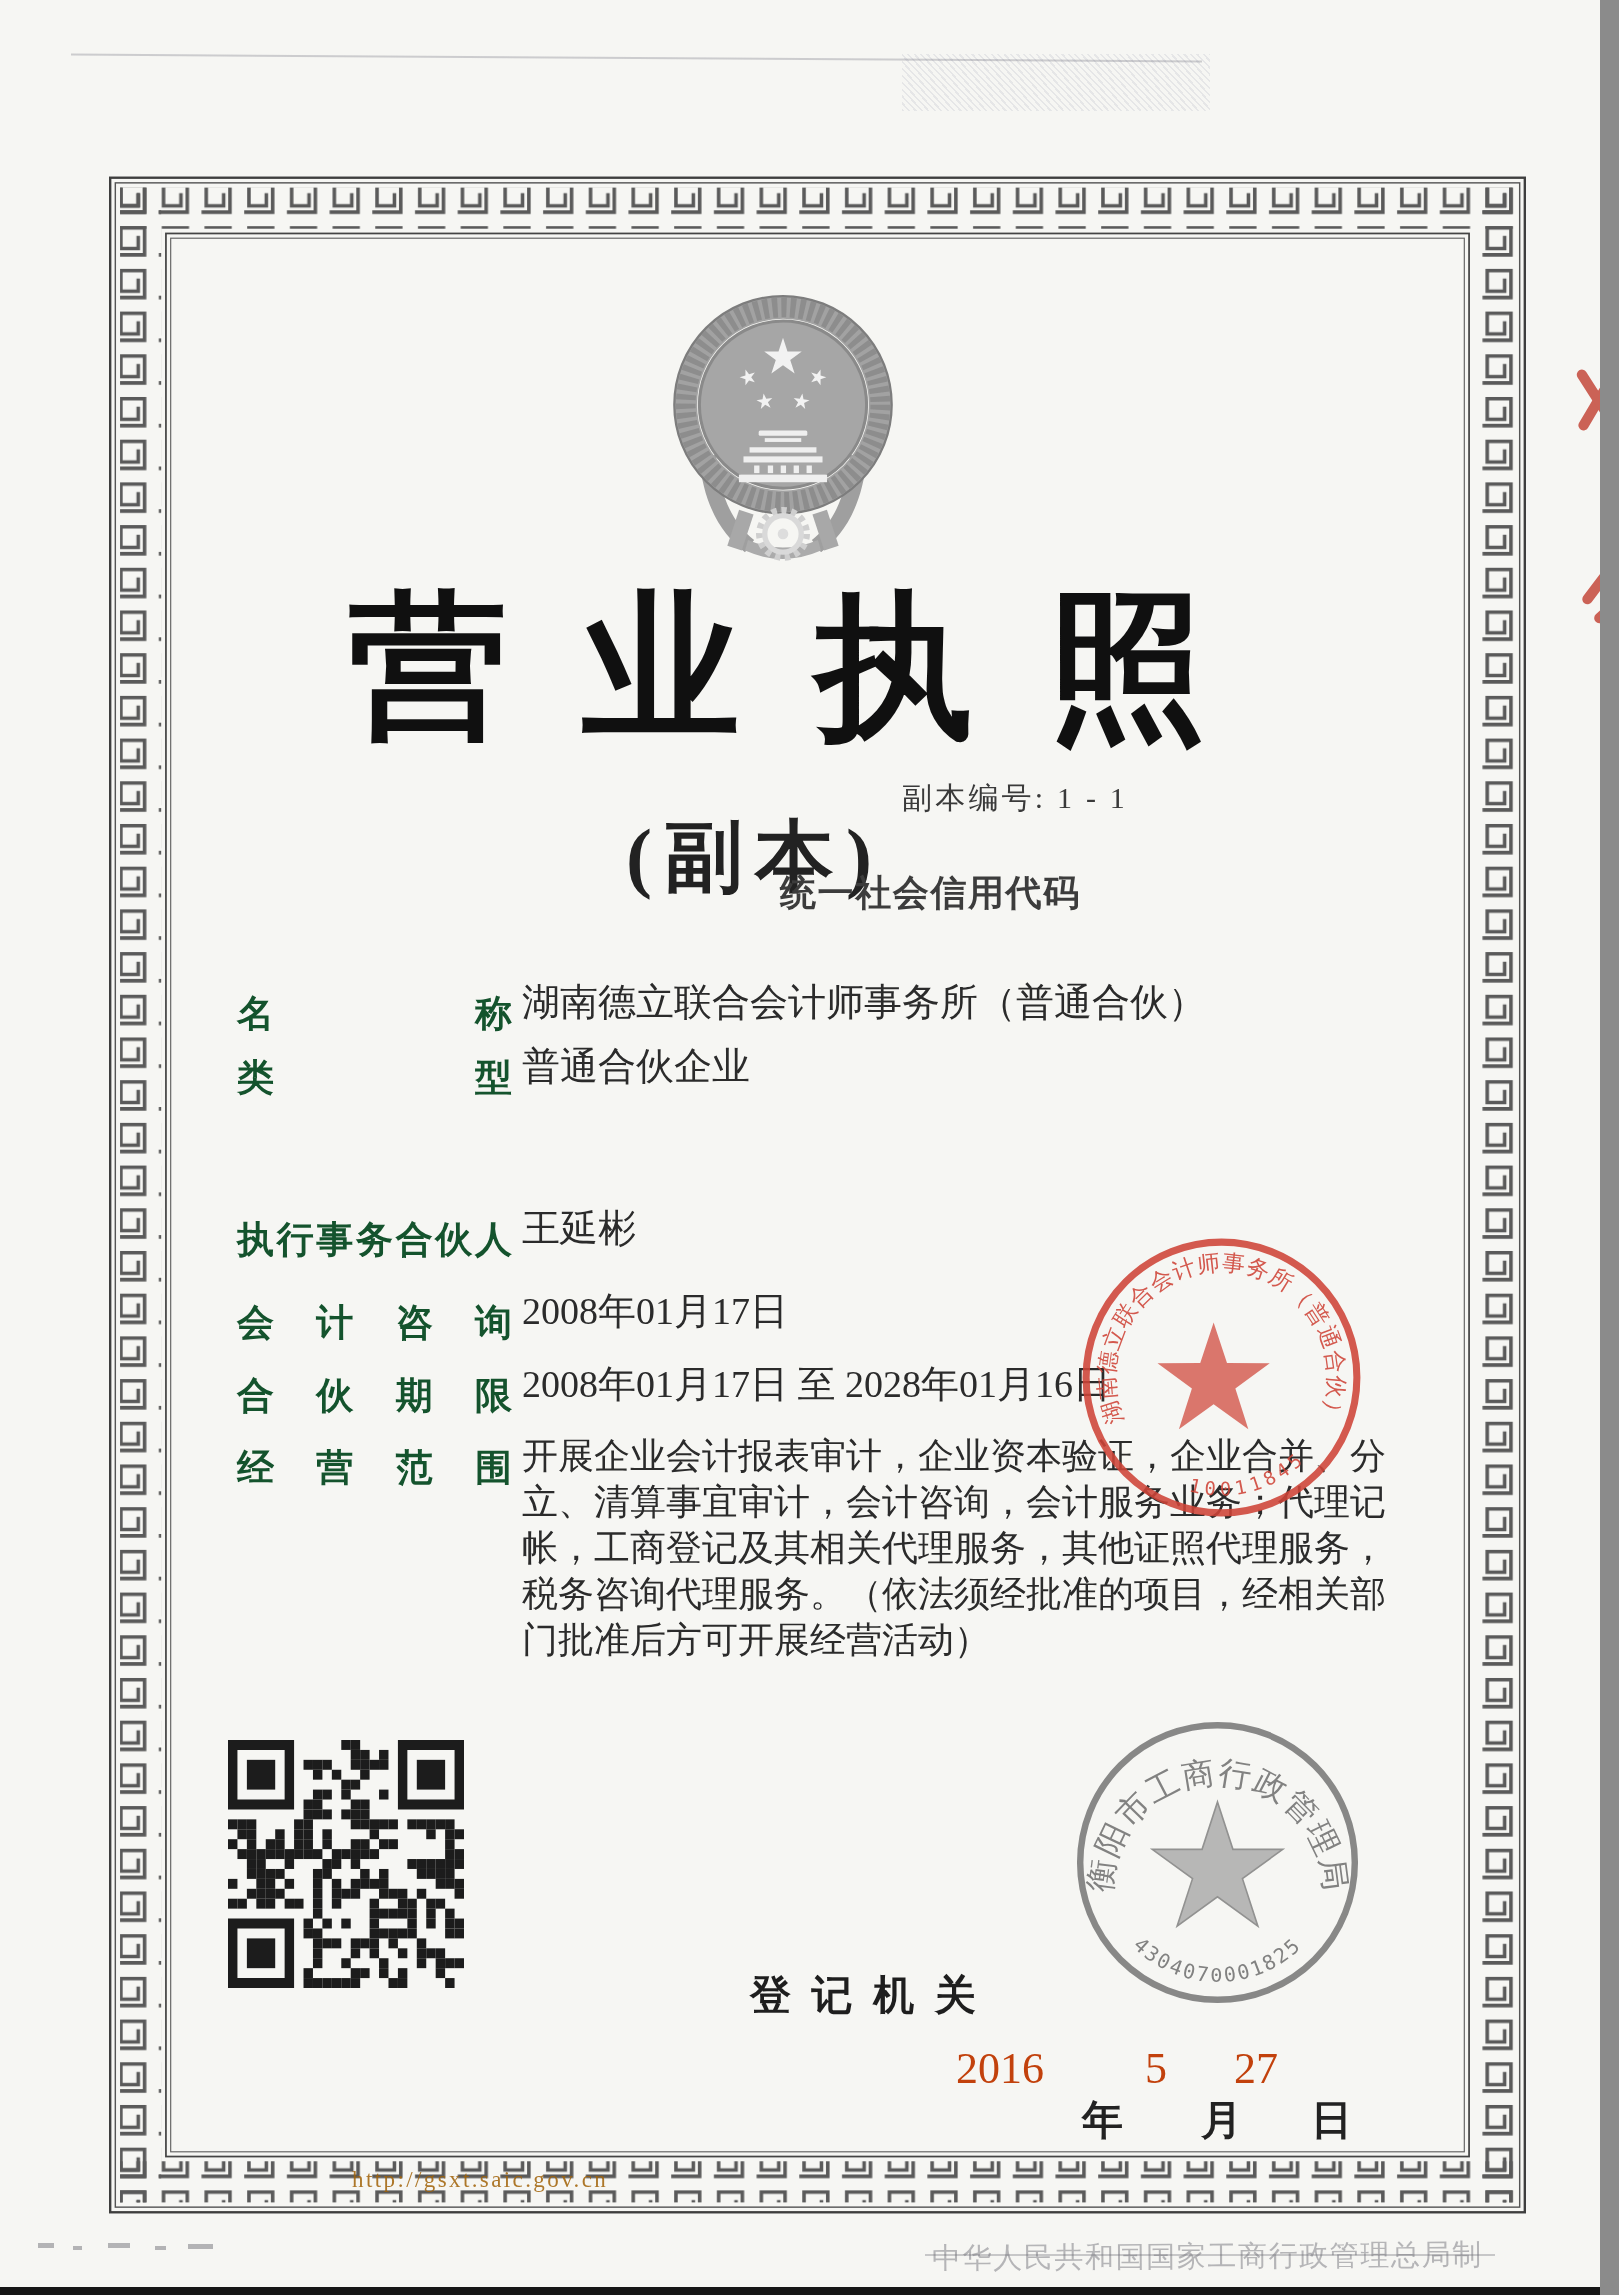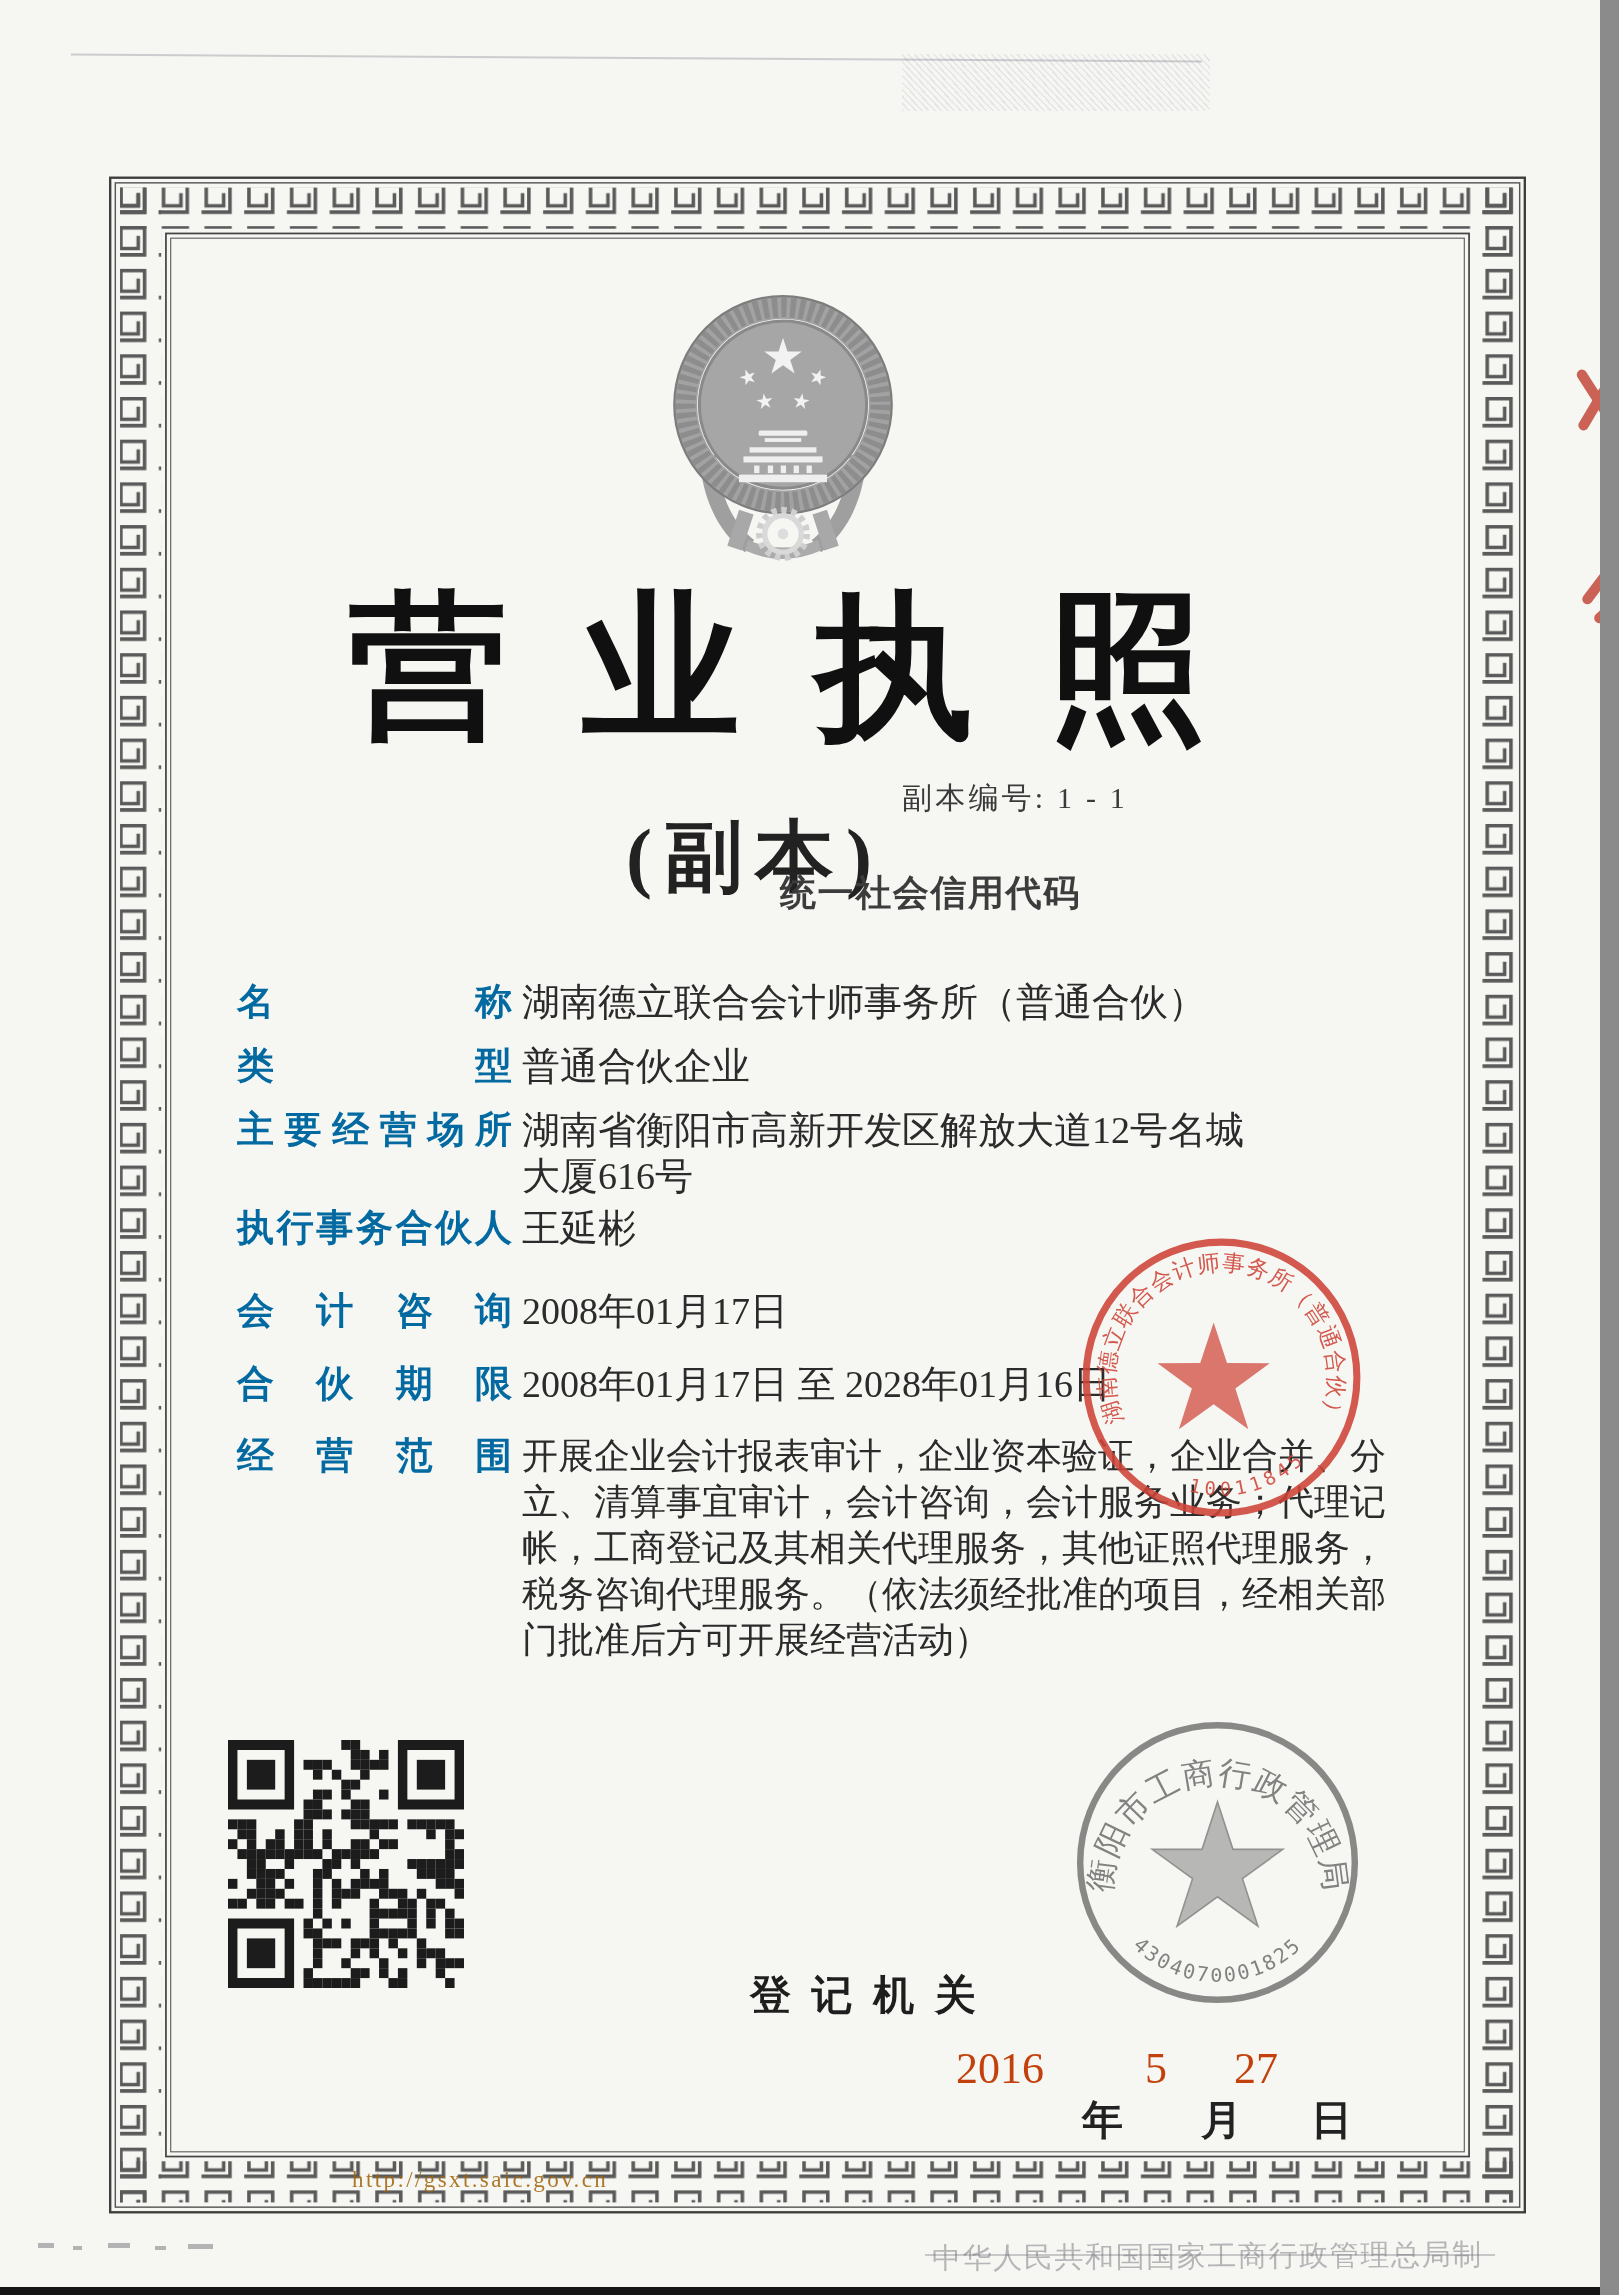--- a/index.html
+++ b/index.html
@@ -29,22 +29,22 @@
   }
   .copy-number{left:902px;top:778px;font-size:30px;color:#3a3a3a;letter-spacing:3.2px;}
   .copy-label{left:626px;top:805px;font-size:78px;font-weight:700;color:#222;letter-spacing:12.7px;}
   .credit-label{left:780px;top:869px;font-size:36px;font-weight:600;color:#3c3c3c;letter-spacing:1.6px;}
   .credit-code{left:1057px;top:861px;font-size:39px;color:#3a3a3a;letter-spacing:1.6px;}
   
   .field-row{left:0;top:0;width:1620px;height:47px;}
   .field-label{
     position:absolute;left:237px;width:275px;
     font-family:"Liberation Sans","DejaVu Sans",sans-serif;
-    font-weight:700;font-size:37px;line-height:46px;color:#0369a1;
-    text-align:justify;text-align-last:justify;
+    font-weight:700;font-size:37px;line-height:46px;color:#14532d;
+    text-align:justify;text-align-last:justify;margin-top:12px;
   }
   .field-value{
     position:absolute;left:522px;width:910px;
     font-size:38px;line-height:46px;color:#2b2b2b;
   }
   .row0{top:979px;} .row1{top:1043px;} .row2{top:1107px;}
   .row3{top:1205px;} .row4{top:1288px;} .row5{top:1361px;padding-left:44px;} .row6{top:1433px;}
   .row2 .field-value{width:747px;}
   .row6 .field-value{width:876px;font-size:36px;}
   
@@ -137,24 +137,20 @@
   <div class="abs copy-label">(副本)</div>
   <div class="abs credit-label">统一社会信用代码</div>
 
   <div class="abs field-row row0">
     <div class="field-label">名称</div>
     <div class="field-value">湖南德立联合会计师事务所（普通合伙）</div>
   </div>
   <div class="abs field-row row1">
     <div class="field-label">类型</div>
     <div class="field-value">普通合伙企业</div>
-  </div>
-  <div class="abs field-row row2">
-    <div class="field-label">主要经营场所</div>
-    <div class="field-value">湖南省衡阳市高新开发区解放大道12号名城大厦616号</div>
   </div>
   <div class="abs field-row row3">
     <div class="field-label">执行事务合伙人</div>
     <div class="field-value">王延彬</div>
   </div>
   <div class="abs field-row row4">
     <div class="field-label">会计咨询</div>
     <div class="field-value">2008年01月17日</div>
   </div>
   <div class="abs field-row row5">

